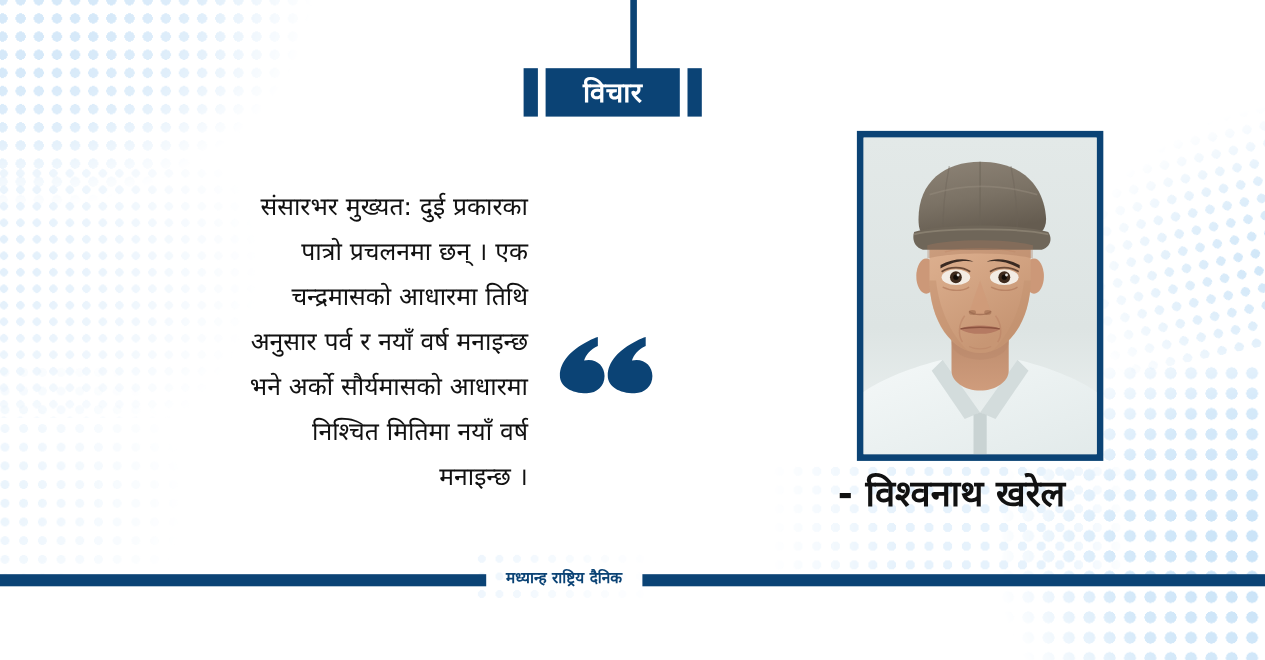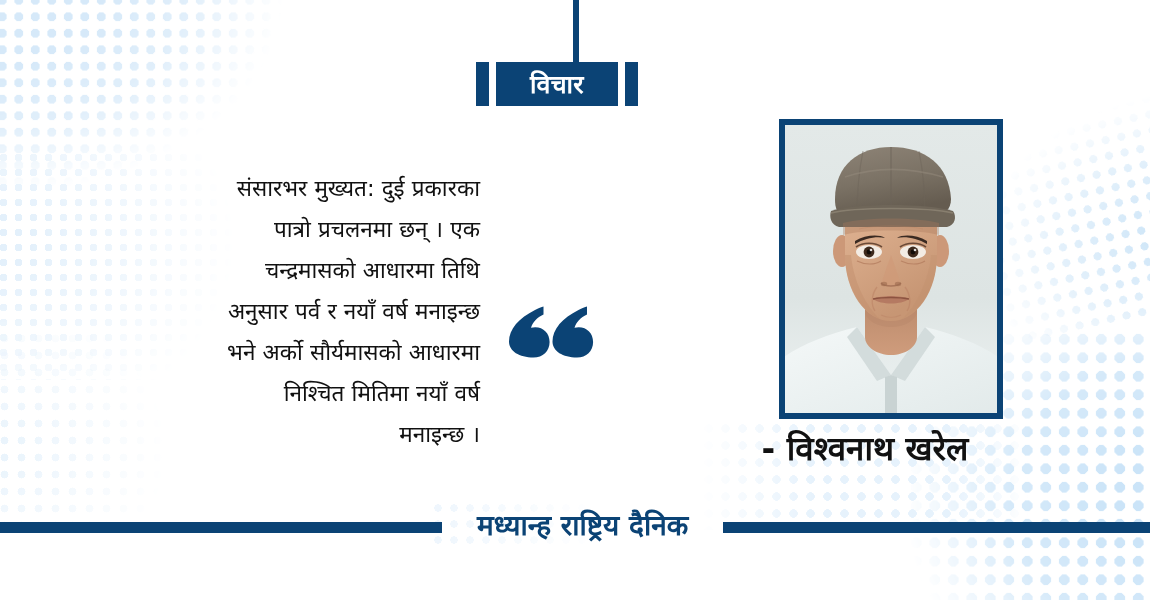--- a/index.html
+++ b/index.html
@@ -121,23 +121,23 @@
     font-size:33px;line-height:34px;font-weight:600;
   }
 
   
   #footer{
     position:absolute;left:0;top:519px;width:1150px;height:16px;
     display:flex;align-items:center;
   }
   #footer-rule-left{height:11px;background:#0b4375;width:442px;flex:0 0 auto;}
   #footer-title{
-    flex:0 0 auto;padding:0 35px;color:#0b4375;
-    font-family:"DejaVu Sans","Liberation Sans",sans-serif;
-    font-size:28px;line-height:1;font-weight:700;white-space:nowrap;
+    flex:0 0 auto;padding:0 18px;color:#0b4375;
+    font-family:"DejaVu Sans","Liberation Sans",sans-serif;
+    font-size:14px;line-height:1;font-weight:700;white-space:nowrap;
     transform:translateY(-1px);
   }
   #footer-rule-right{height:11px;background:#0b4375;flex:1 1 auto;}
 </style>
 </head>
 <body>
 
 <div id="card">
 
   <div class="dots" id="dots-topleft"></div>

